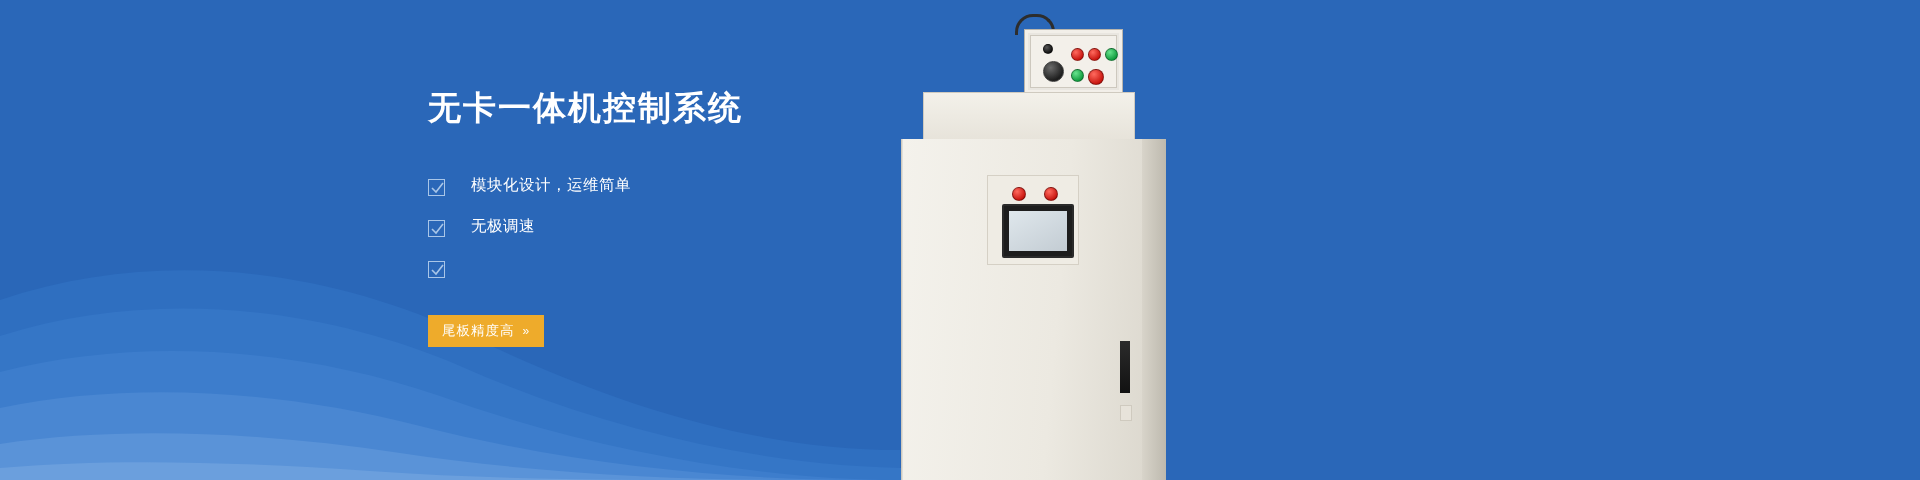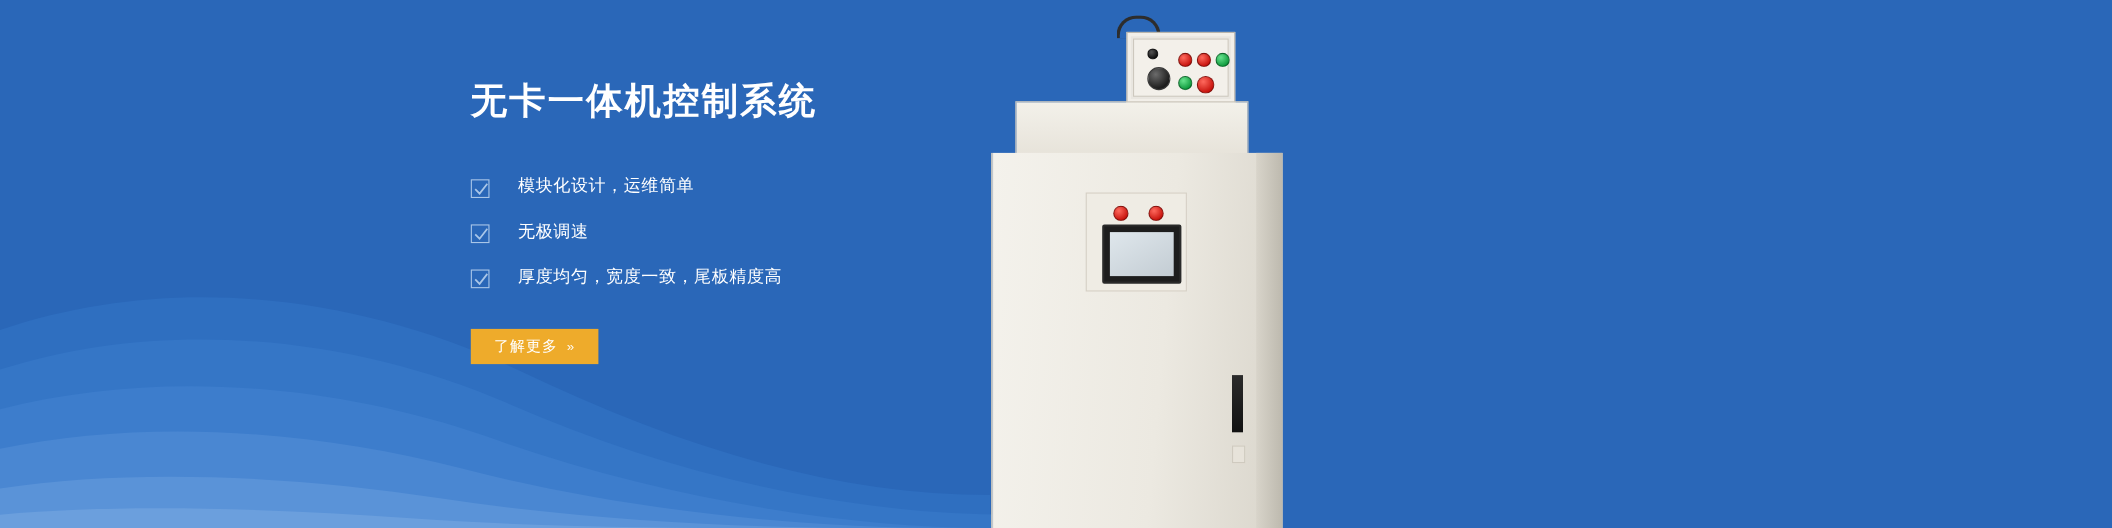--- a/index.html
+++ b/index.html
@@ -10,21 +10,21 @@
   }
   .banner{
     position:relative;width:1920px;height:480px;overflow:hidden;
     background:#2a67b8;
   }
   
   .waves{position:absolute;left:0;bottom:0;width:1100px;height:330px;overflow:hidden;pointer-events:none;}
   .waves svg{display:block;width:1100px;height:330px;}
 
   
-  .copy{position:absolute;left:428px;top:72px;width:560px;}
+  .copy{position:absolute;left:428px;top:88px;width:560px;}
   .headline{
     color:#ffffff;font-size:33px;font-weight:bold;letter-spacing:2px;
     line-height:1.2;margin:0 0 42px 0;white-space:nowrap;
   }
   .features{list-style:none;margin:0;padding:0;}
   .feature{
     display:flex;align-items:flex-end;margin-bottom:15px;height:26px;
   }
   .chk{
     width:17px;height:17px;flex:0 0 17px;border:1px solid #a9c6e8;
@@ -147,27 +147,26 @@
         </span>
         <span class="feature-label">无极调速</span>
       </li>
 
       <li class="feature">
         <span class="chk">
           <svg width="15" height="13" viewBox="0 0 15 13" aria-hidden="true">
             <polyline points="2,6 6,10 13,1" fill="none" stroke="#a9c6e8" stroke-width="1.6"></polyline>
           </svg>
         </span>
-        <span class="feature-label">厚度均匀，宽度一致，尾板精度高</span>
       </li>
 
     </ul>
 
     <a class="cta" href="#">
-      <span>了解更多</span>
+      <span>尾板精度高</span>
       <span class="chev">»</span>
     </a>
 
   </div>
 
   <div class="product">
 
     <div class="cable"></div>
 
     <div class="ctl-box">

